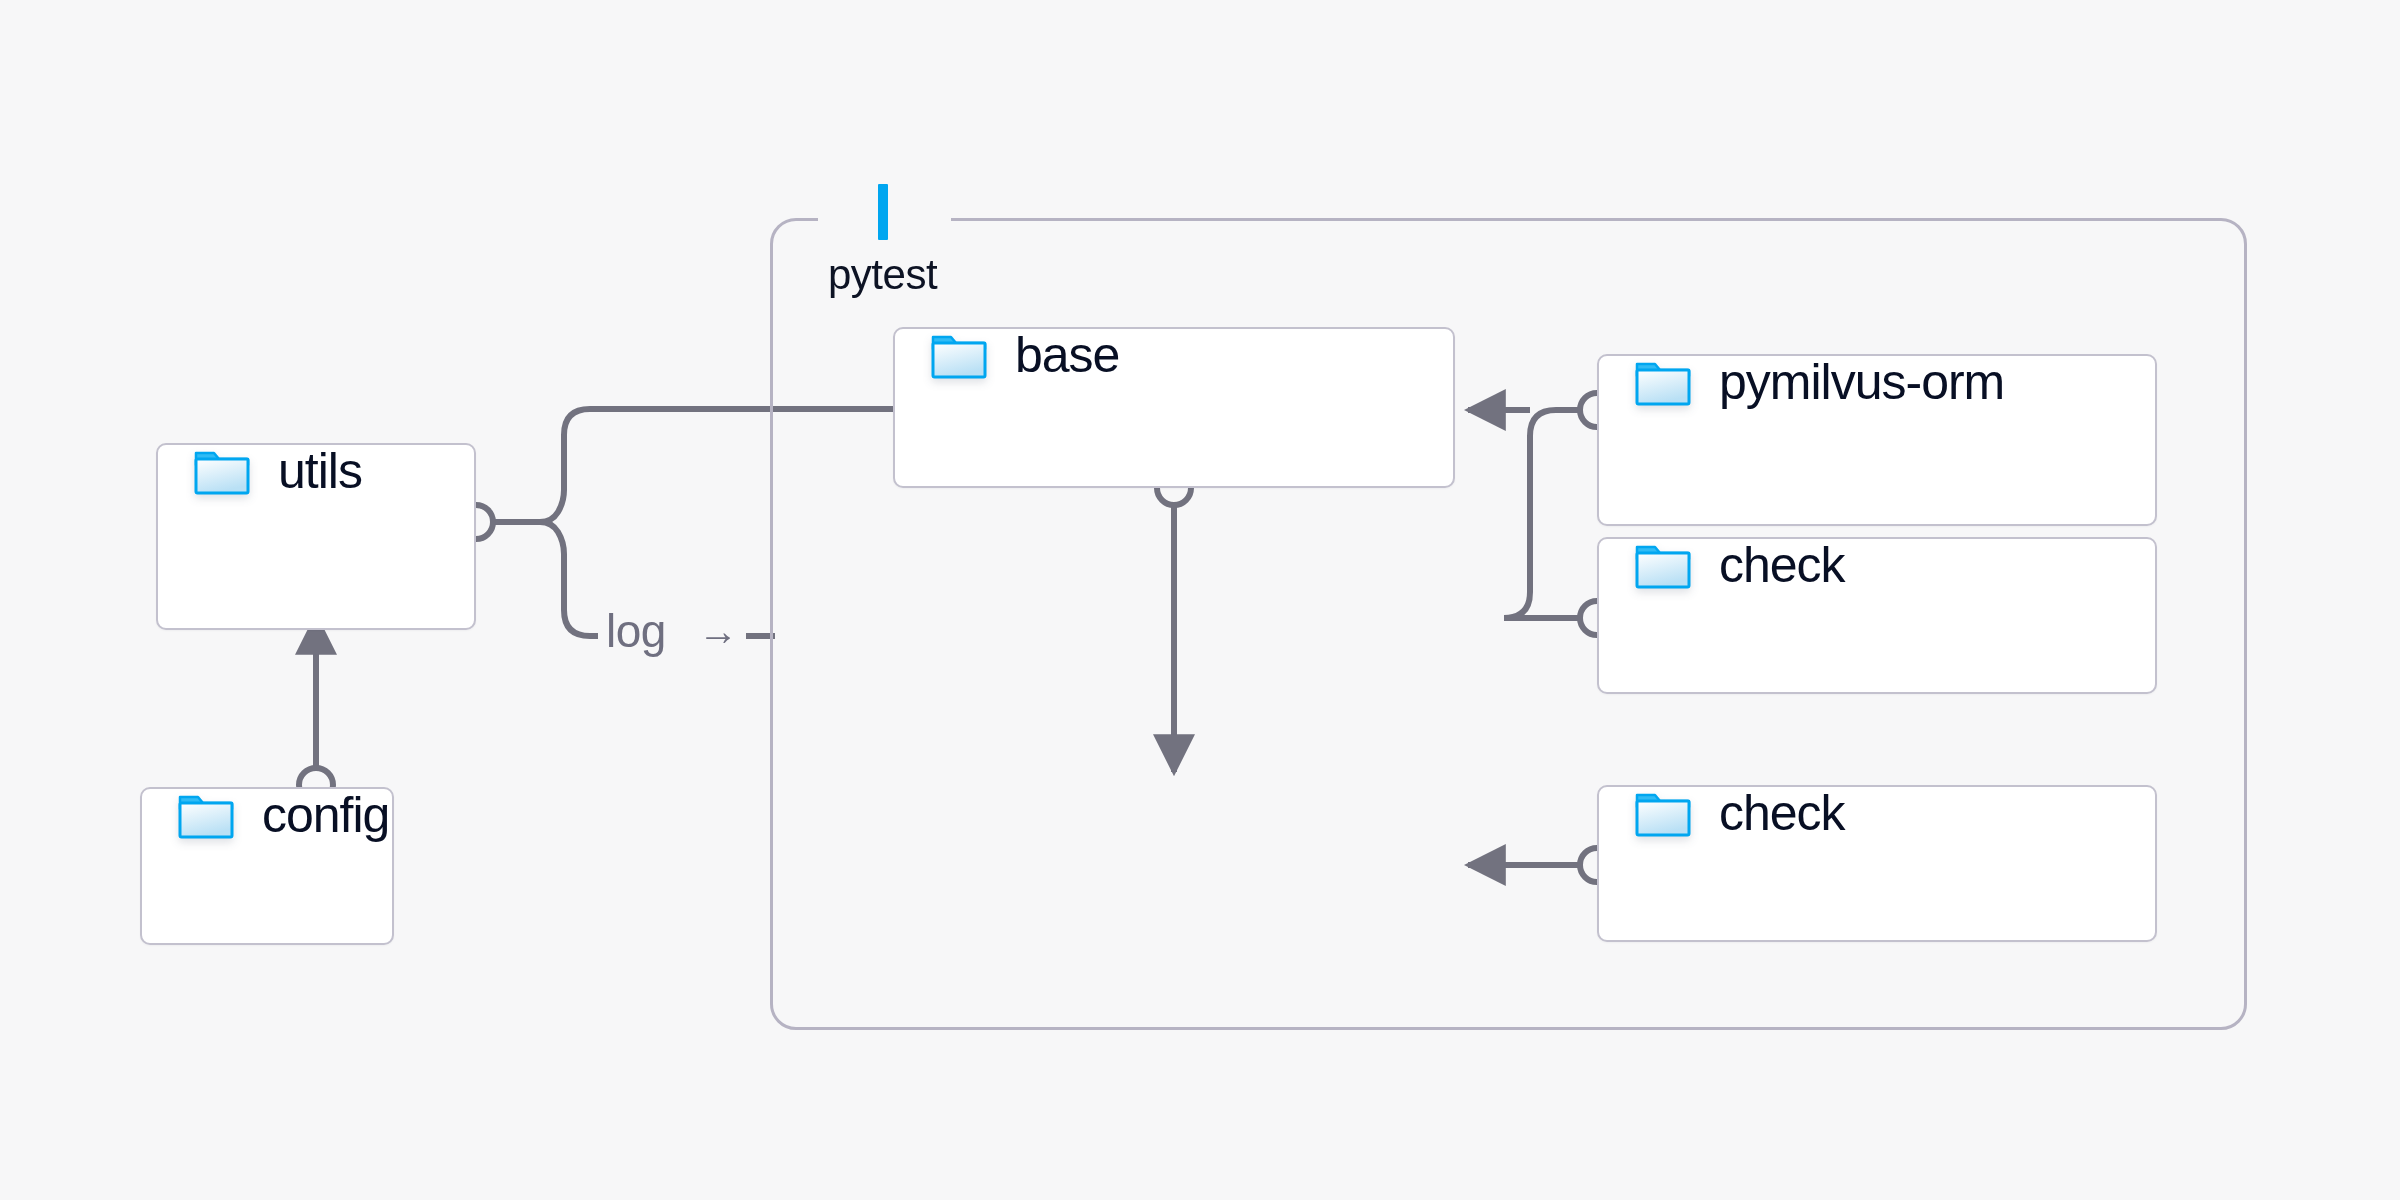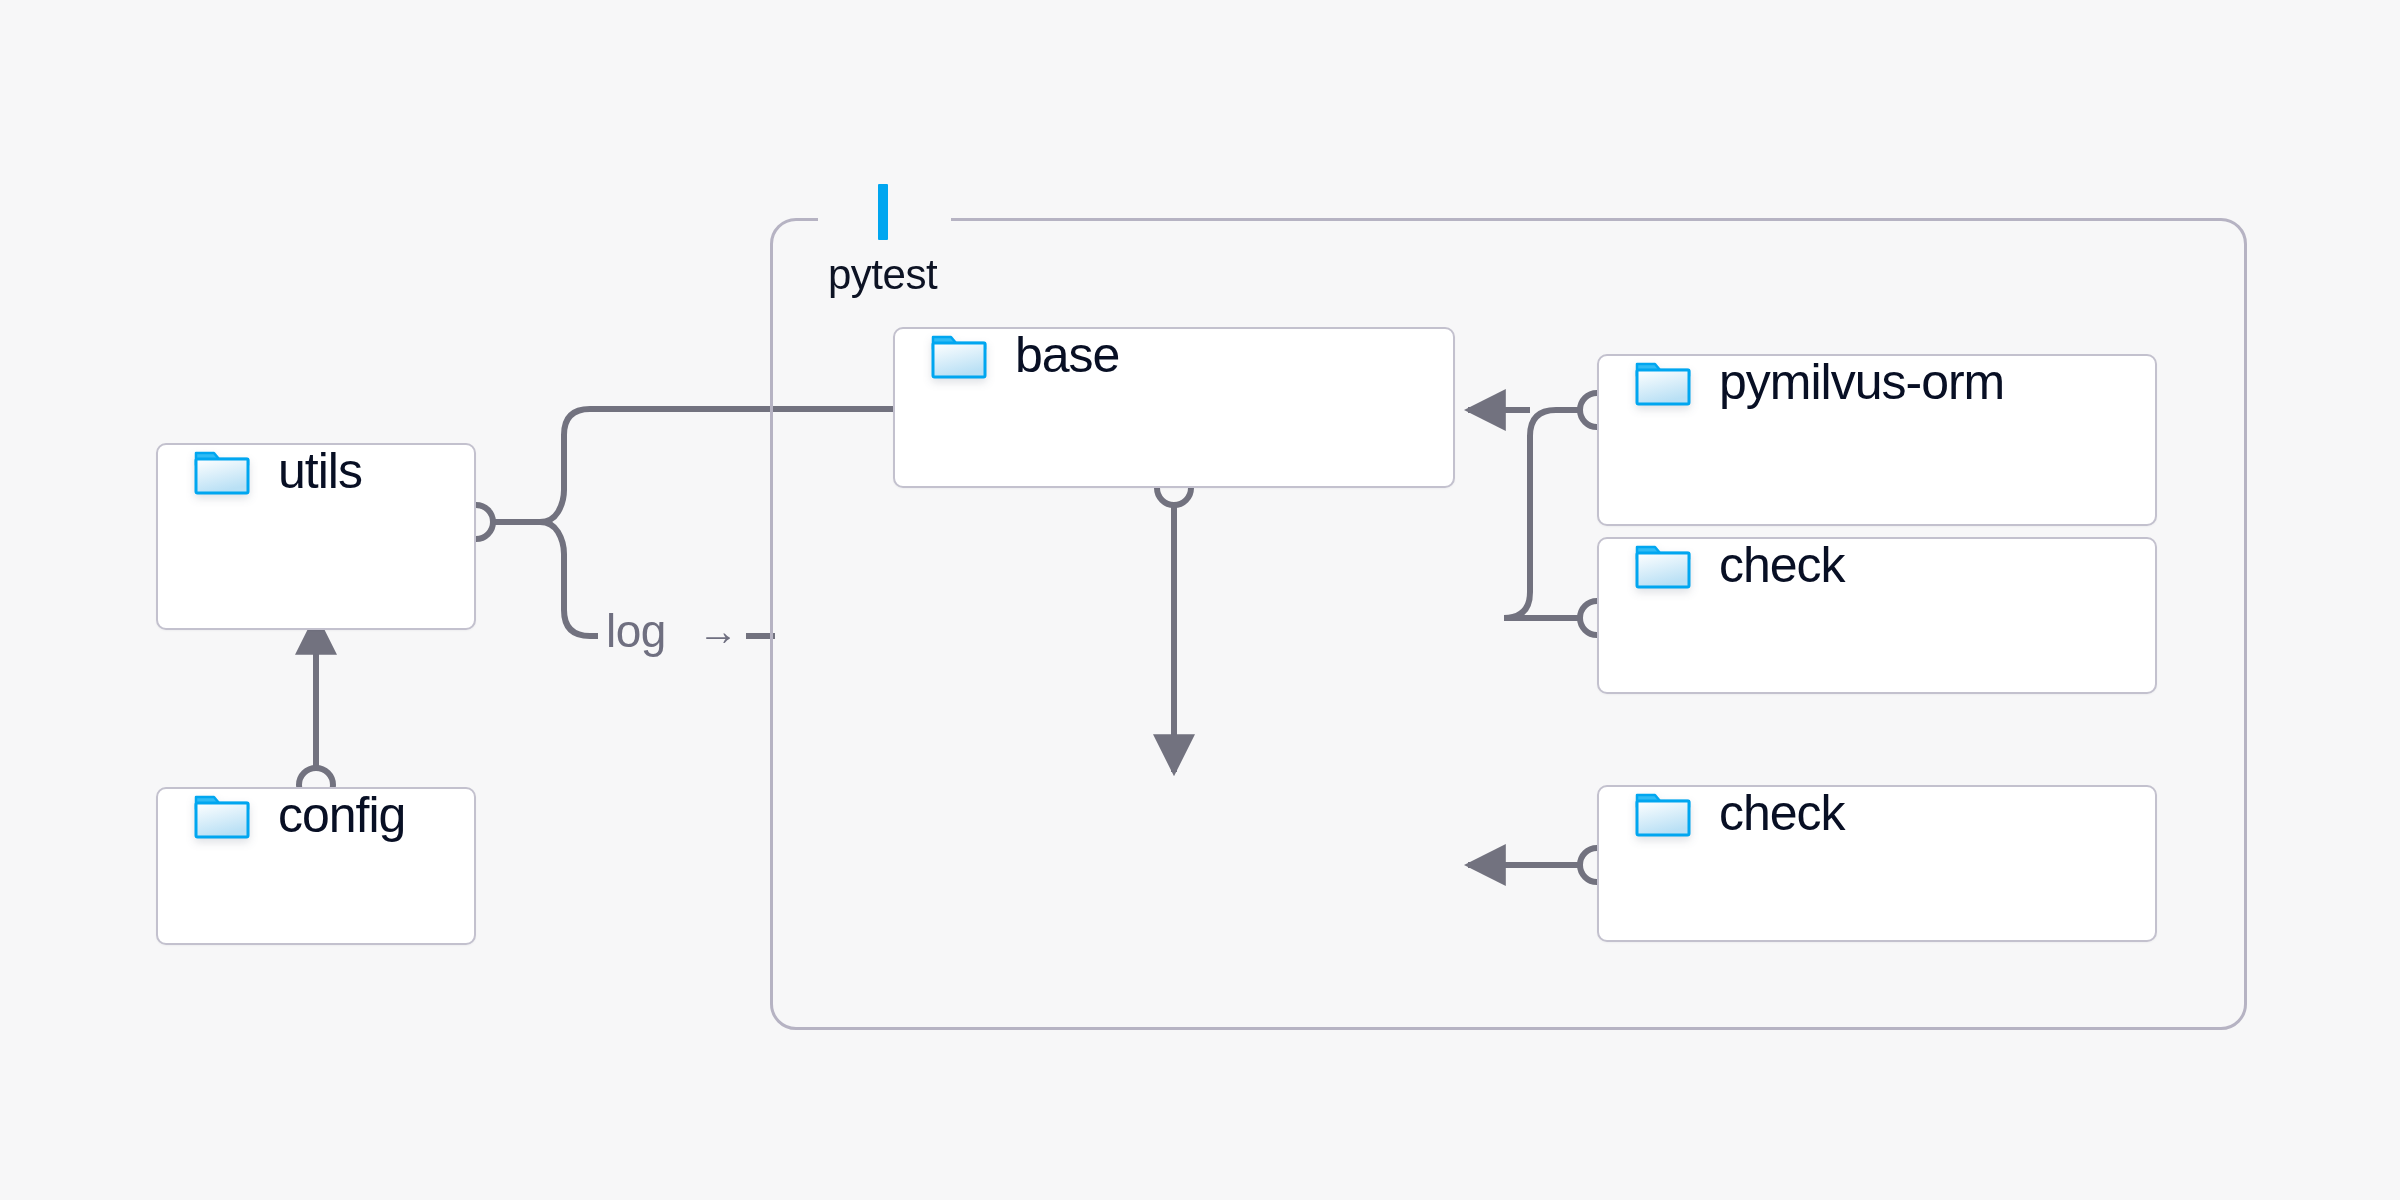--- a/index.html
+++ b/index.html
@@ -181,21 +181,21 @@
             <stop offset="100%" stop-color="#b9e0f5"></stop>
           </linearGradient>
         </defs>
         <path d="M4 8 h18 l5 6 h29 v6 H4 Z" fill="#2fbbf5" stroke="#00a6f0" stroke-width="2.5" stroke-linejoin="round"></path>
         <rect x="4" y="14" width="52" height="34" rx="1.5" fill="url(#fg1)" stroke="#00a6f0" stroke-width="3"></rect>
       </svg>
       <span class="node-label">utils</span>
     </div>
   </div>
 
-  <div class="node" style="left:156px; top:787px; width:320px; height:158px;">
+  <div class="node" style="left:140px; top:787px; width:254px; height:158px;">
     <div class="node-inner">
       <svg class="folder-icon" viewBox="0 0 60 52">
         <path d="M4 8 h18 l5 6 h29 v6 H4 Z" fill="#2fbbf5" stroke="#00a6f0" stroke-width="2.5" stroke-linejoin="round"></path>
         <rect x="4" y="14" width="52" height="34" rx="1.5" fill="url(#fg1)" stroke="#00a6f0" stroke-width="3"></rect>
       </svg>
       <span class="node-label">config</span>
     </div>
   </div>
 
   <div class="node" style="left:893px; top:327px; width:562px; height:161px;">

